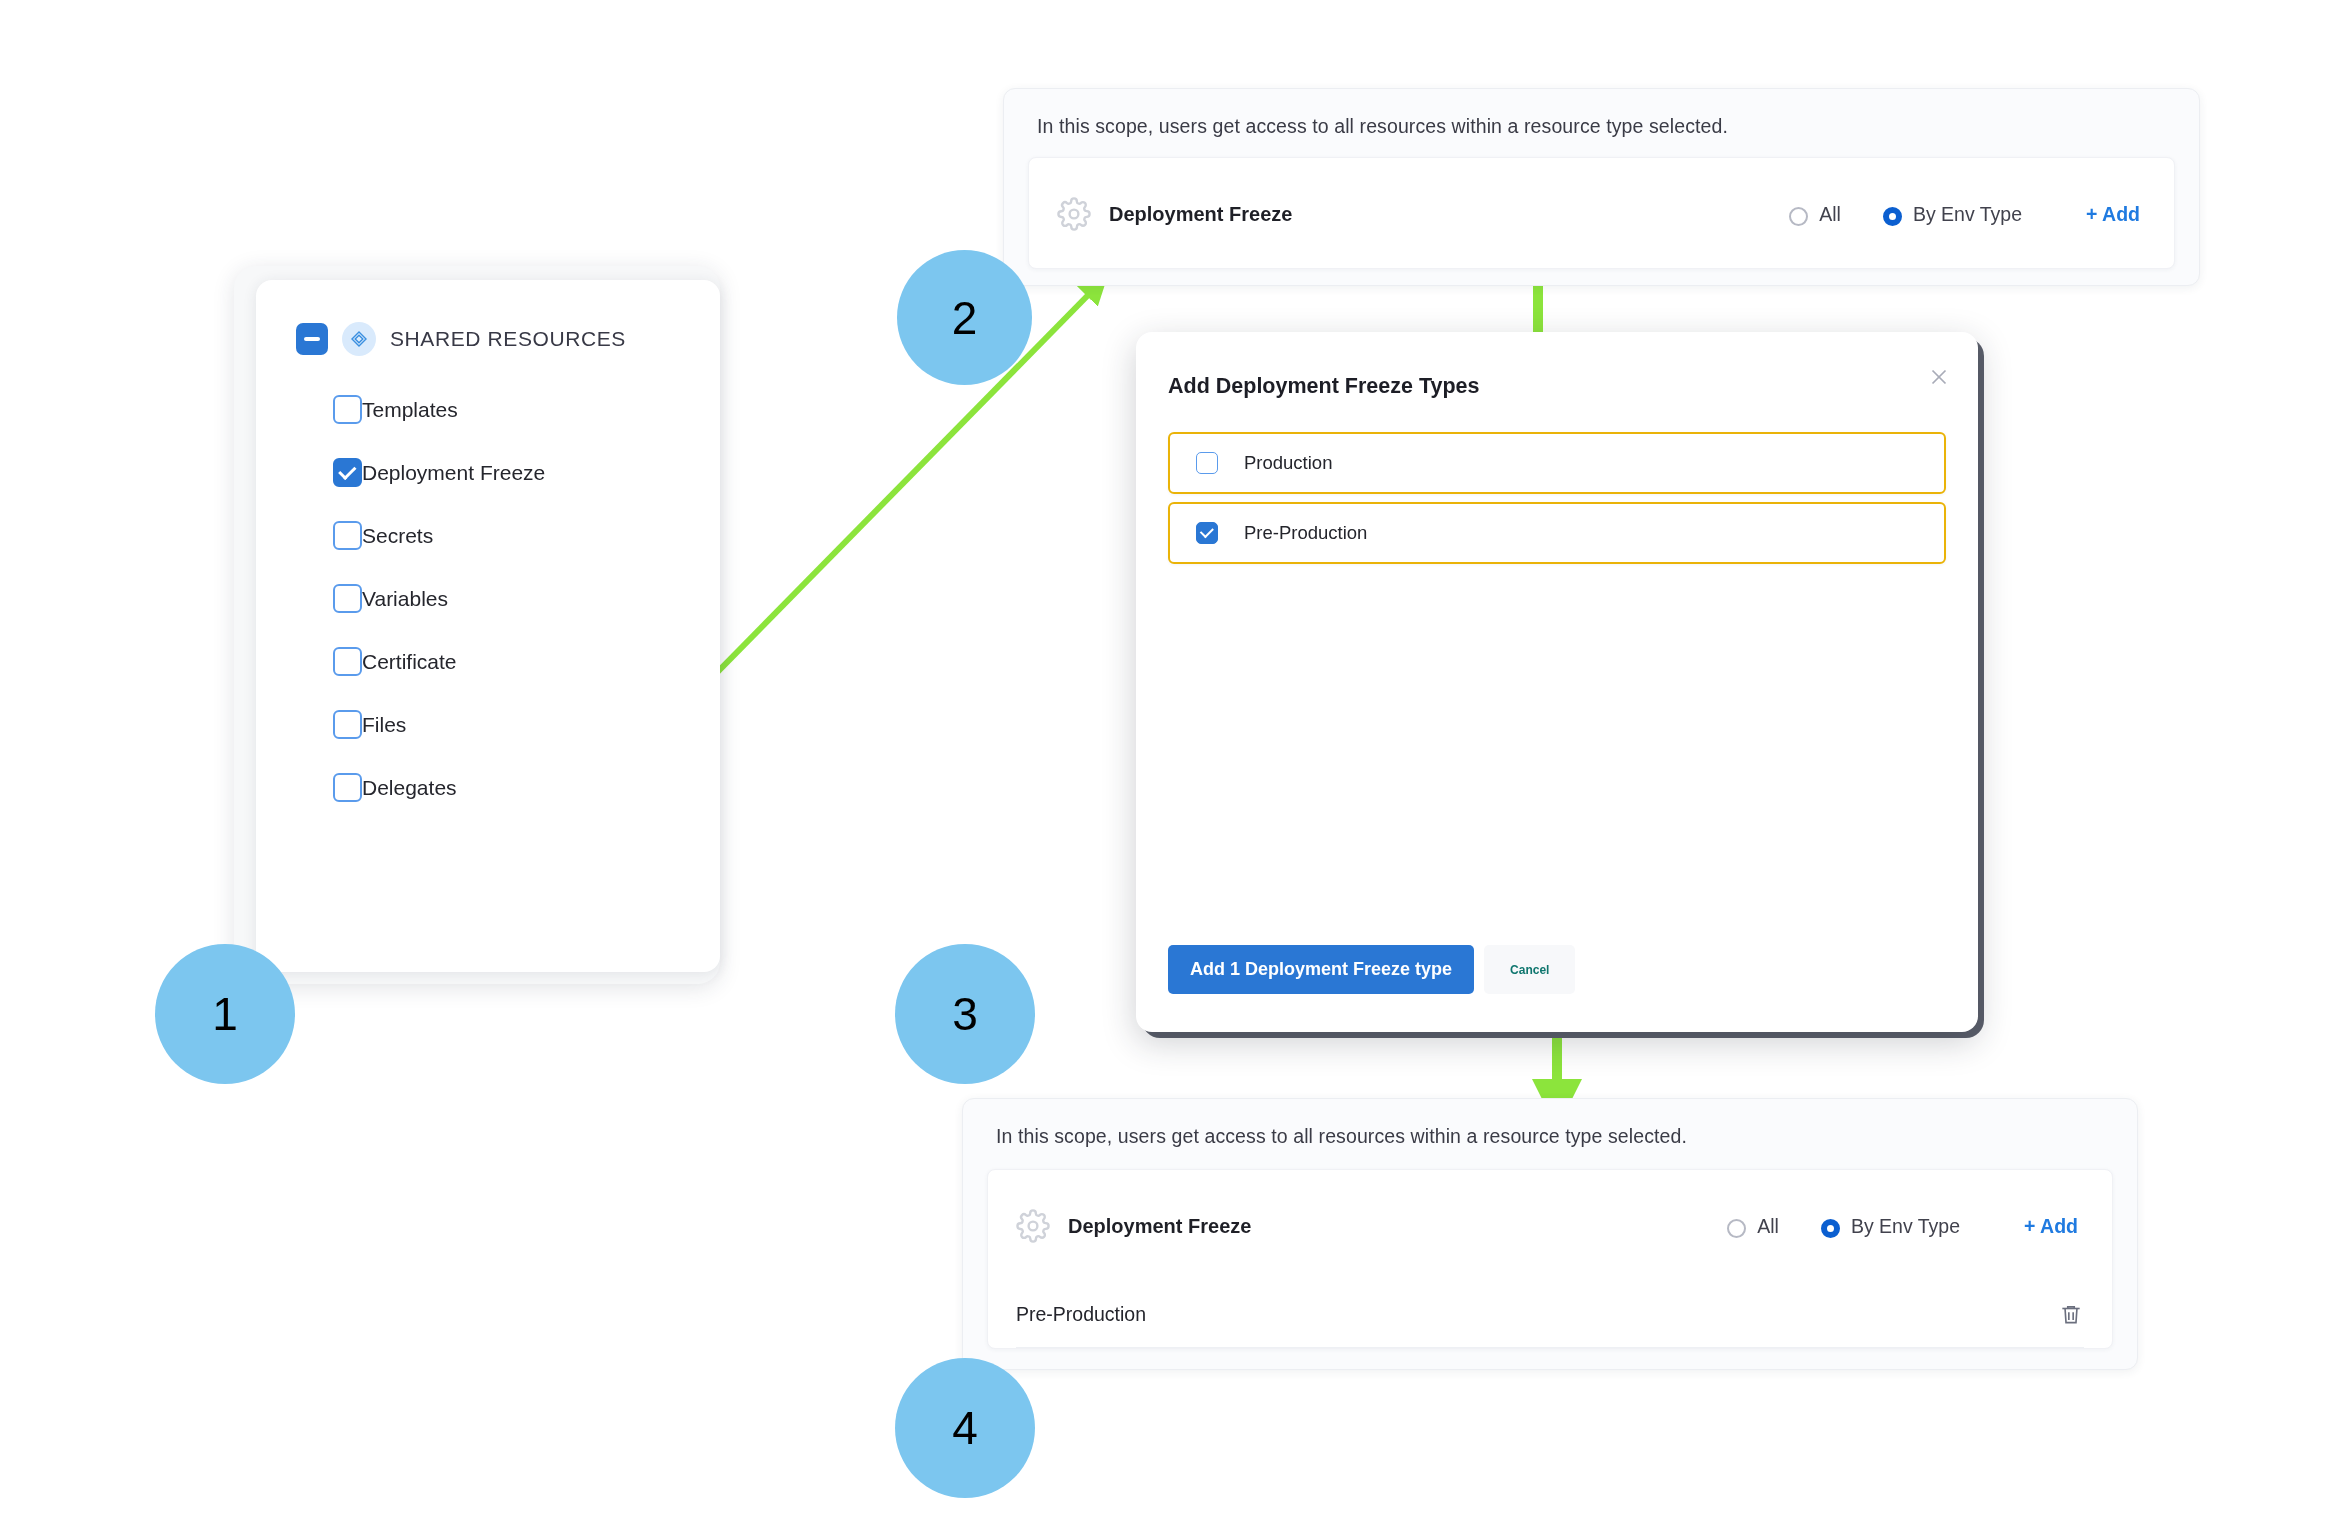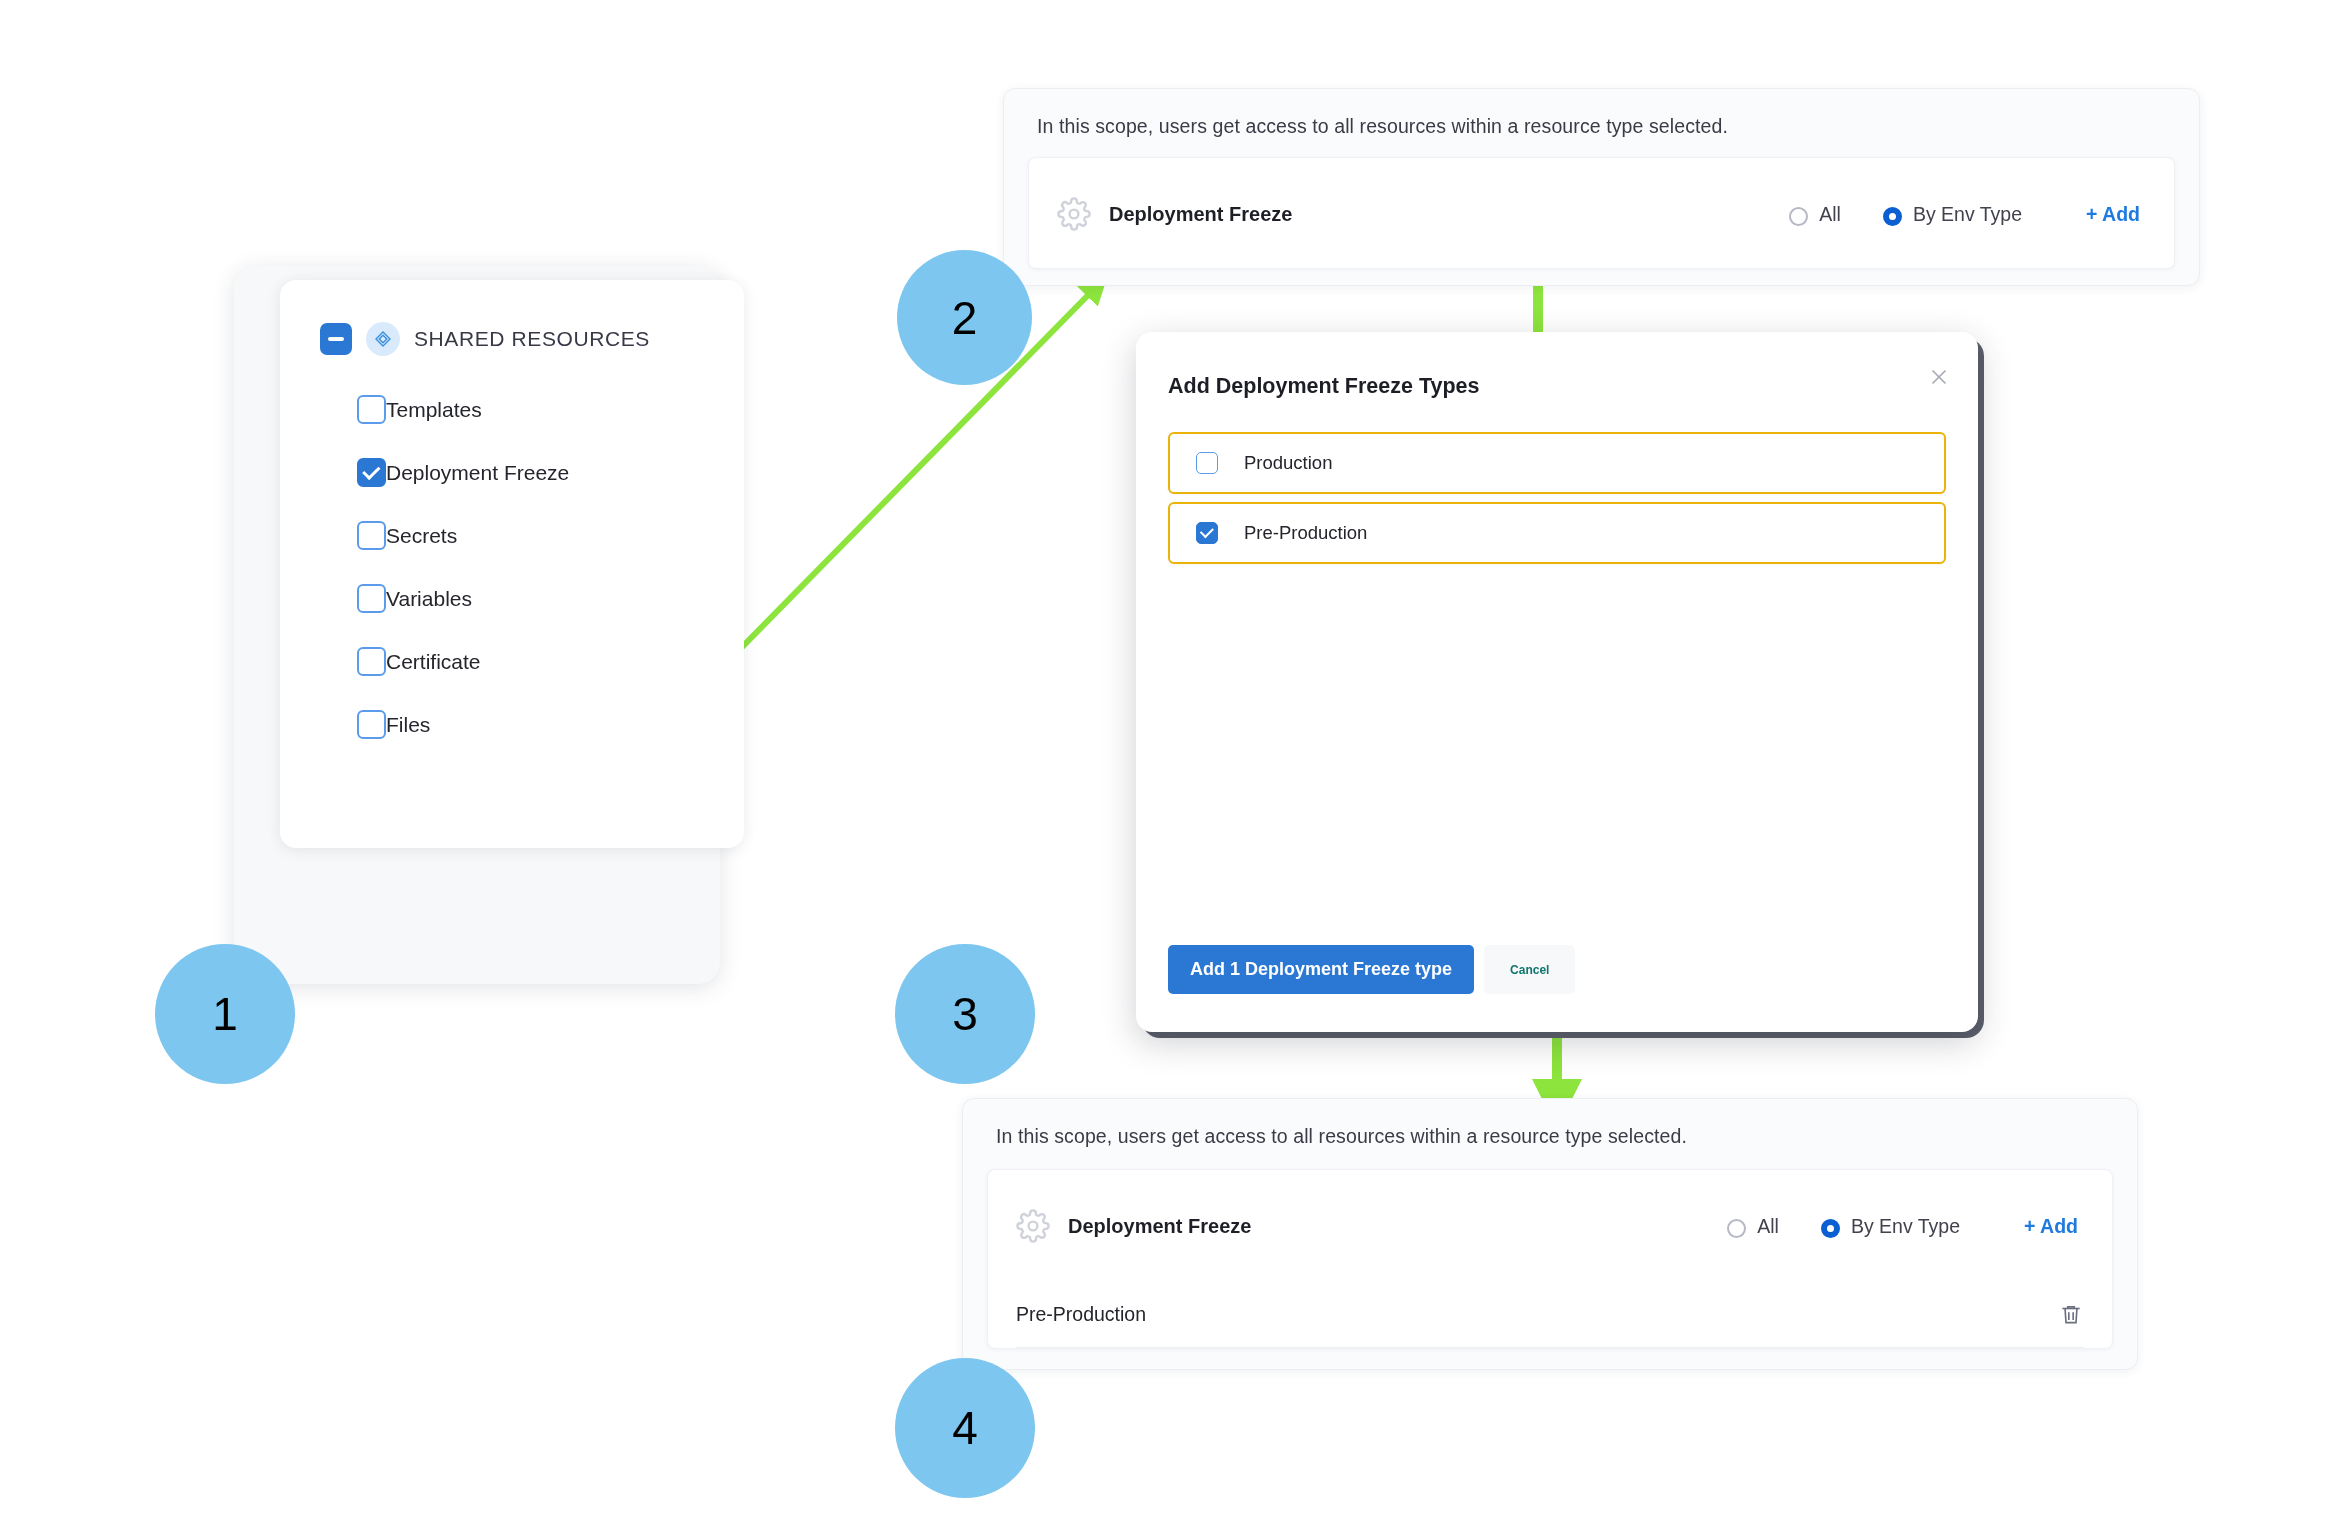--- a/index.html
+++ b/index.html
@@ -33,26 +33,25 @@
   
   #shared-card-shadow {
     position: absolute;
     left: 234px; top: 266px; width: 486px; height: 718px;
     background: #f7f8f9;
     border-radius: 22px;
     box-shadow: 0 4px 22px rgba(40,50,70,.13);
   }
   #shared-card {
     position: absolute;
-    left: 256px; top: 280px; width: 464px; height: 568px;
+    left: 256px; top: 280px; width: 464px; height: 692px;
     background: #ffffff;
     border-radius: 16px;
     box-shadow: 0 2px 14px rgba(40,50,70,.10);
     overflow: hidden;
-    margin-left: 24px;
   }
   .sr-header {
     display: flex; align-items: center; gap: 14px;
     padding: 42px 0 0 40px;
   }
   .minus-box {
     width: 32px; height: 32px; border-radius: 7px; background: #2a77d4;
     display: flex; align-items: center; justify-content: center; flex: 0 0 auto;
   }
   .minus-box i { display: block; width: 16px; height: 3.5px; background: #fff; border-radius: 2px; }
@@ -229,20 +228,24 @@
         <span class="cb"></span>
         <span class="sr-label">Variables</span>
       </div>
       <div class="sr-item">
         <span class="cb"></span>
         <span class="sr-label">Certificate</span>
       </div>
       <div class="sr-item">
         <span class="cb"></span>
         <span class="sr-label">Files</span>
+      </div>
+      <div class="sr-item">
+        <span class="cb"></span>
+        <span class="sr-label">Delegates</span>
       </div>
     </div>
   </div>
 
   <div class="scope-panel" id="scope-panel-top">
     <div class="scope-note">In this scope, users get access to all resources within a resource type selected.</div>
     <div class="scope-inner" id="scope-inner-top">
       <div class="scope-row">
         <span class="gear-wrap">
           <svg width="34" height="34" viewBox="0 0 24 24" fill="none" stroke="#cfd2d9" stroke-width="1.7">

